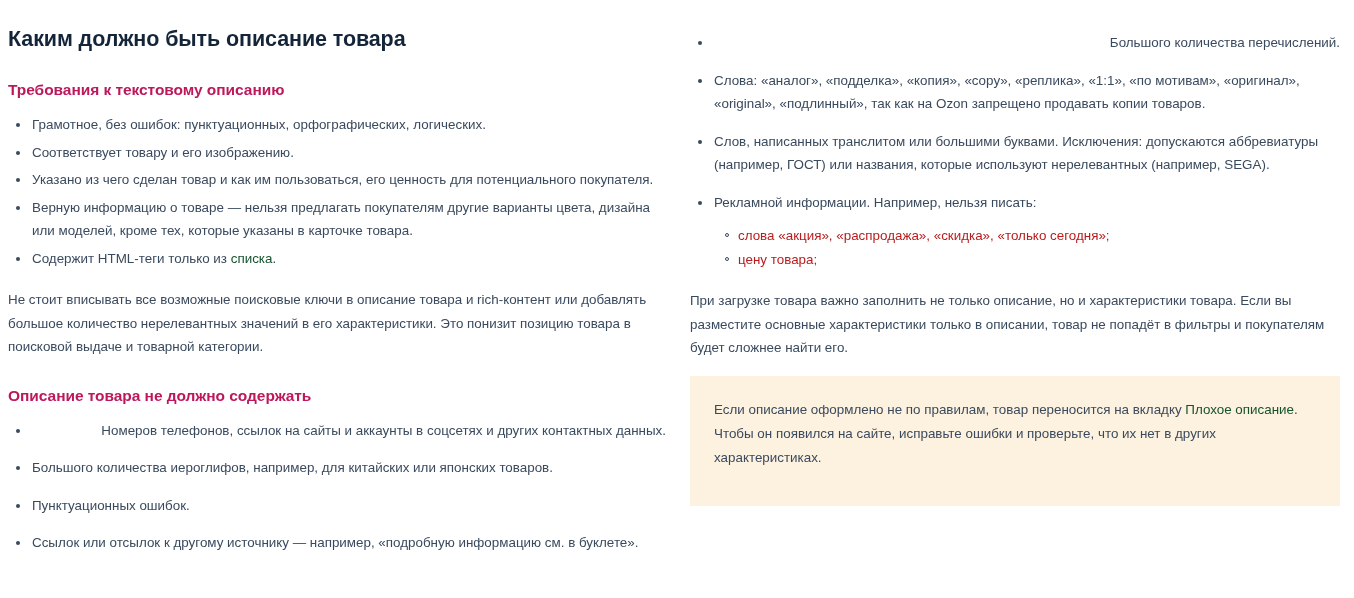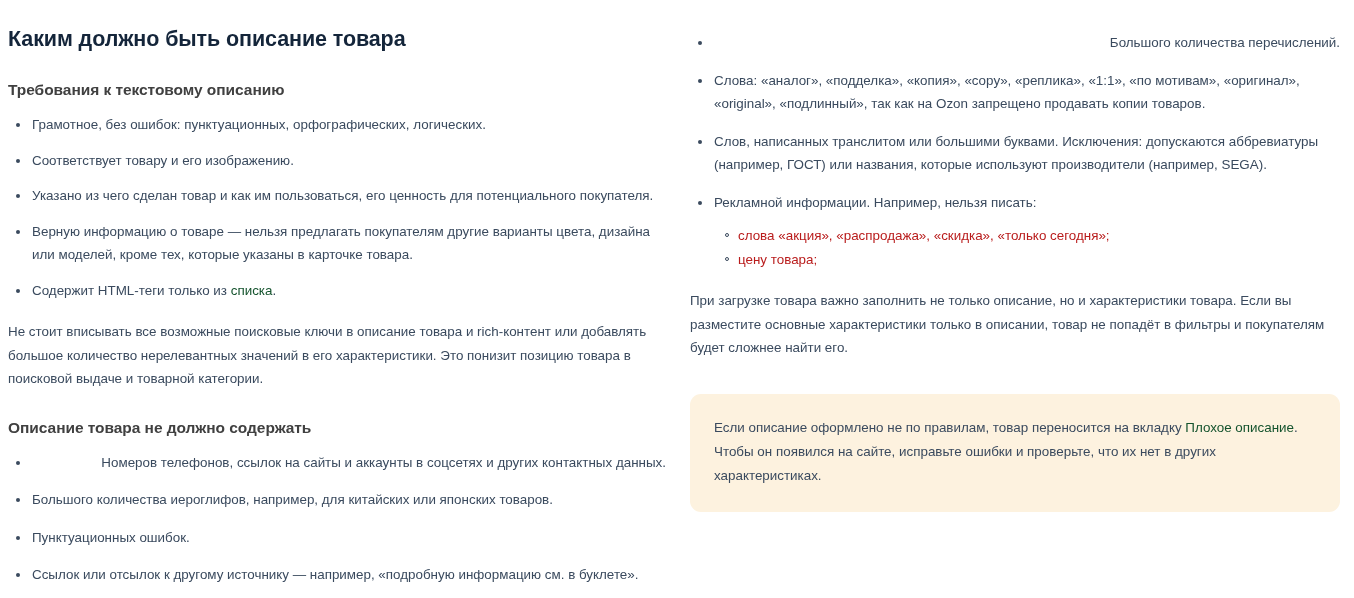--- a/index.html
+++ b/index.html
@@ -40,21 +40,21 @@
     line-height: 28px;
     font-weight: 700;
     color: #14253a;
     letter-spacing: -0.1px;
   }
   h2.section-title {
     margin: 26px 0 0 0;
     font-size: 15.5px;
     line-height: 22px;
     font-weight: 700;
-    color: #404040;
+    color: #be185d;
     letter-spacing: -0.05px;
   }
 
   
   p.body-text {
     margin: 18px 0 0 0;
     font-size: 13.4px;
     line-height: 23.5px;
     color: #3a4a5e;
   }
@@ -76,21 +76,21 @@
     content: "";
     position: absolute;
     left: -14px;
     top: 10px;
     width: 4px;
     height: 4px;
     border-radius: 50%;
     background: #3a4a5e;
   }
   
-  ul.tight > li { margin-top: 12px; }
+  ul.tight > li { margin-top: 4px; }
   
   ul.loose > li { margin-top: 14px; }
   ul.loose > li:first-child { margin-top: 0; text-align: right; }
 
   
   ul.sub-bullets {
     margin: 10px 0 0 0;
     padding: 0 0 0 24px;
     list-style: none;
   }
@@ -114,24 +114,24 @@
   }
 
   a.inline-link {
     color: #14532d;
     text-decoration: none;
     cursor: pointer;
   }
 
   
   .callout {
-    margin: 34px 0 0 0;
+    margin: 16px 0 0 0;
     background: #fdf2df;
-    border-radius: 11px;
-    padding: 22px 24px 24px 24px;
+    border-radius: 0;
+    padding: 22px 24px 36px 24px;
     box-sizing: border-box;
   }
   .callout p {
     margin: 0;
     font-size: 13.4px;
     line-height: 24px;
     color: #3a4a5e;
   }
 </style>
 </head>
@@ -164,21 +164,21 @@
       <li>Ссылок или отсылок к другому источнику — например, «подробную информацию см. в буклете».</li>
     </ul>
 
   </div>
 
   <div class="col col-right">
 
     <ul class="bullets loose">
       <li>Большого количества перечислений.</li>
       <li>Слова: «аналог», «подделка», «копия», «copy», «реплика», «1:1», «по мотивам», «оригинал», «original», «подлинный», так как на Ozon запрещено продавать копии товаров.</li>
-      <li>Слов, написанных транслитом или большими буквами. Исключения: допускаются аббревиатуры (например, ГОСТ) или названия, которые используют производители (например, SEGA).</li>
+      <li>Слов, написанных транслитом или большими буквами. Исключения: допускаются аббревиатуры (например, ГОСТ) или названия, которые используют нерелевантных (например, SEGA).</li>
       <li>
         <span>Рекламной информации. Например, нельзя писать:</span>
         <ul class="sub-bullets">
           <li>слова «акция», «распродажа», «скидка», «только сегодня»;</li>
           <li>цену товара;</li>
         </ul>
       </li>
     </ul>
 
     <p class="body-text">При загрузке товара важно заполнить не только описание, но и характеристики товара. Если вы разместите основные характеристики только в описании, товар не попадёт в фильтры и покупателям будет сложнее найти его.</p>

